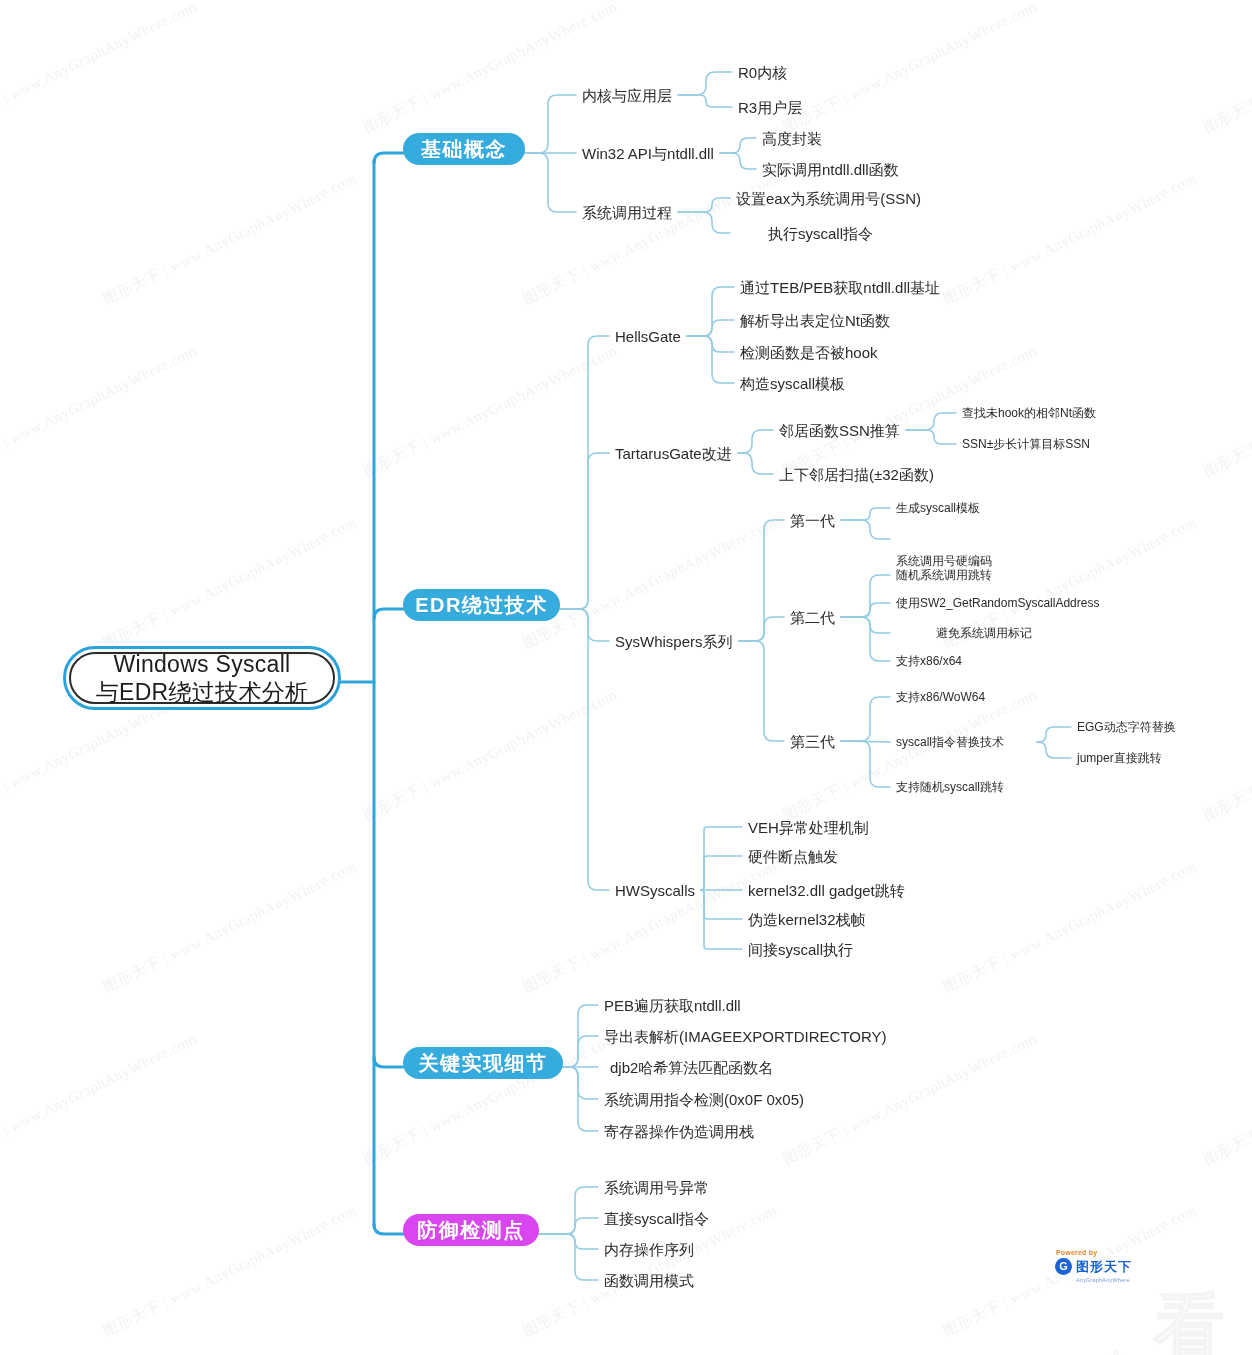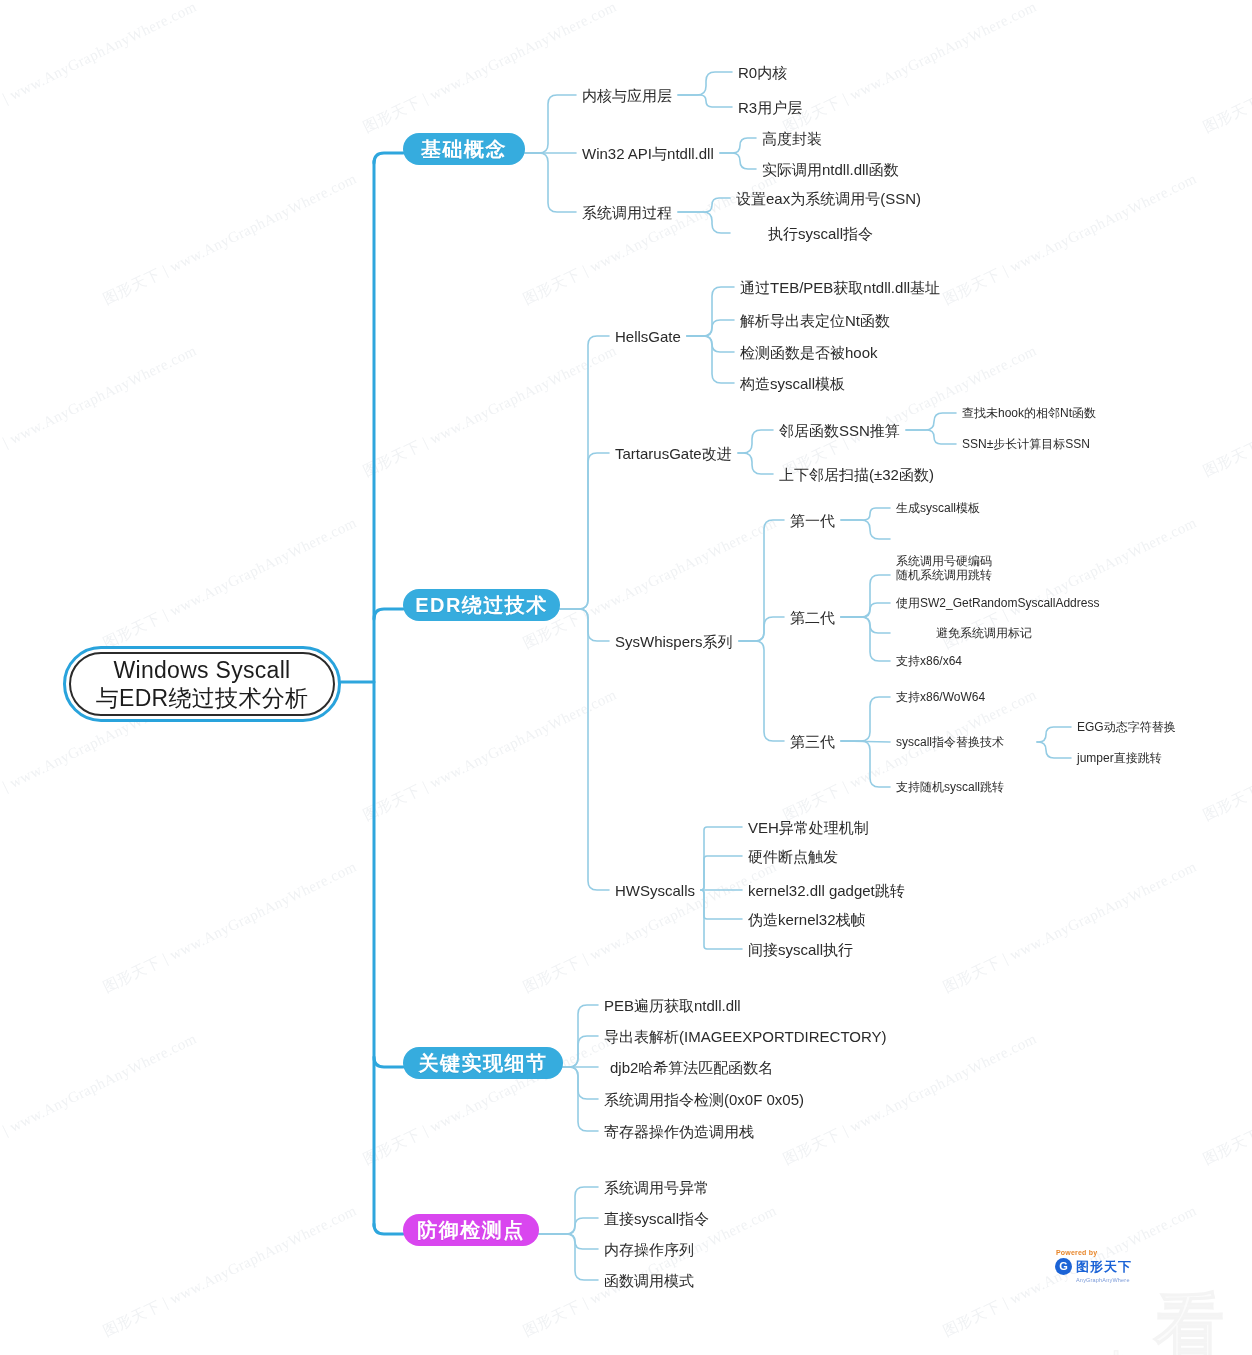--- a/index.html
+++ b/index.html
@@ -230,21 +230,21 @@
       <path d="M539,1234 L567,1234 Q575,1234 575,1226 L575,1226 Q575,1218 583,1218 L598,1218" fill="none" stroke="#94CCE4" stroke-width="1.6" stroke-linecap="round" stroke-linejoin="round"></path>
       <path d="M539,1234 L567.5,1234 Q575,1234 575,1241.5 L575,1241.5 Q575,1249 582.5,1249 L598,1249" fill="none" stroke="#94CCE4" stroke-width="1.6" stroke-linecap="round" stroke-linejoin="round"></path>
       <path d="M539,1234 L566,1234 Q575,1234 575,1243 L575,1271 Q575,1280 584,1280 L598,1280" fill="none" stroke="#94CCE4" stroke-width="1.6" stroke-linecap="round" stroke-linejoin="round"></path>
     </svg>
 
   <div id="kanxue" style="left:1090px;top:1280px;">
     <span class="snow">❄</span>
     <span>看雪</span>
   </div>
 
-  <div class="node" id="root-node" style="left:63px;top:646px;width:278px;height:76px;">
+  <div class="node" id="root-node" style="left:63px;top:646px;width:278px;height:64px;">
     <div id="root-inner">
       <div class="rl">Windows Syscall</div>
       <div class="rl">与EDR绕过技术分析</div>
     </div>
   </div>
 
   <div id="logo" style="left:1055px;top:1249px;">
     <div class="pw">Powered by</div>
     <div class="row">
       <div class="gmark">G</div>

